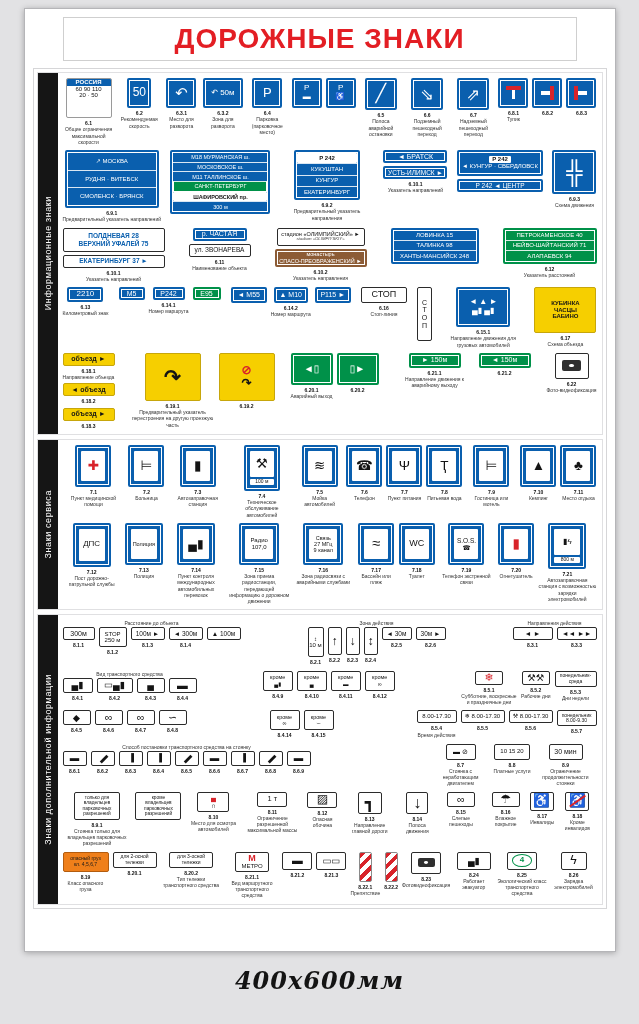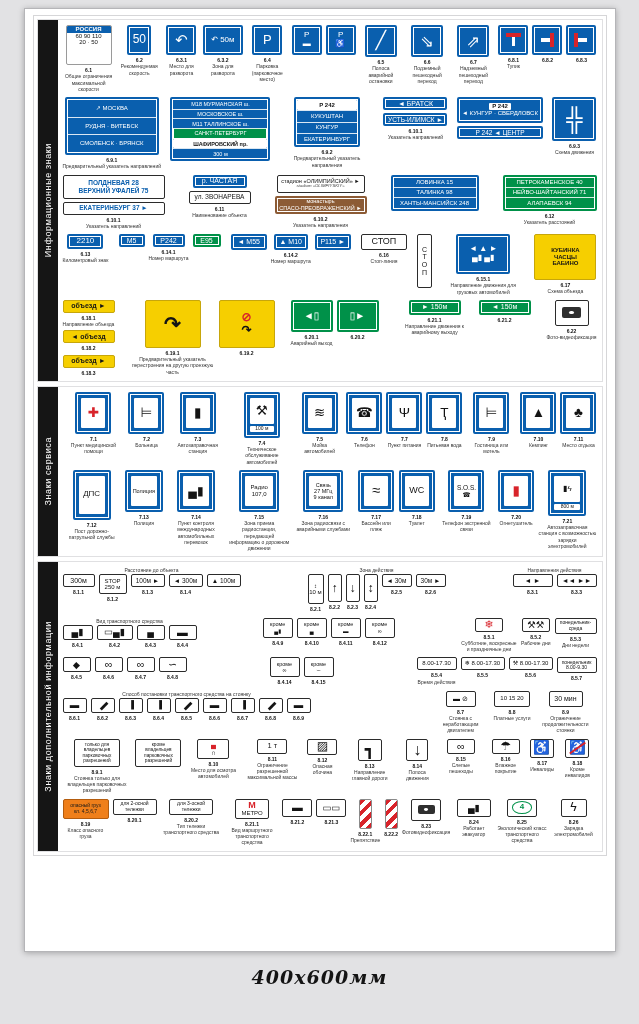--- a/index.html
+++ b/index.html
@@ -72,27 +72,30 @@
   .strike{position:relative;}
   .strike::after{content:"";position:absolute;left:6%;top:47%;width:88%;height:2px;background:var(--red);transform:rotate(-35deg);}
   
   .s-whitebox{background:#fff;color:#141414;padding:0 3px;border-radius:1px;font-weight:bold;}
   .s-greenbox{background:var(--green);color:#fff;padding:0 3px;border:1px solid #fff;}
   .s-lat{font-size:.78em;opacity:.85;font-style:italic;}
   .s-redln{color:var(--red);font-weight:bold;}
   .s-redM{color:var(--red);font-weight:bold;font-size:1.5em;line-height:1;}
   .footer{
     font-family:"DejaVu Serif", serif;font-style:italic;font-weight:bold;
-    font-size:19px;color:#141414;margin:14px 0 10px;letter-spacing:1px;
+    font-size:24px;color:#141414;margin:14px 0 10px;letter-spacing:1px;
   }
 </style>
 </head>
 <body>
 
 <div class="poster">
+  <div class="title-box">
+    <span class="title-text">ДОРОЖНЫЕ ЗНАКИ</span>
+  </div>
   <div class="frame">
     <section class="section">
       <div class="section-label">
         <span>Информационные знаки</span>
       </div>
       <div class="section-content">
           <div class="row">
             <div class="group-box">
               <div class="group">
                 <div class="sign-wrap">
@@ -632,21 +635,21 @@
                   </div>
                   <div class="cap" style="max-width: 64px;"><span class="code">7.11</span><span>Место отдыха</span></div>
                 </div>
               </div>
             </div>
           </div>
           <div class="row">
             <div class="group-box">
               <div class="group">
                 <div class="sign-wrap">
-                  <div class="sign kind-service" style="width: 38px; height: 50px; font-size: 8px;">
+                  <div class="sign kind-service" style="width: 38px; height: 44px; font-size: 8px;">
                     <div class="panel">
                       <span class="ln">ДПС</span>
                     </div>
                   </div>
                   <div class="cap" style="max-width: 66px;"><span class="code">7.12</span><span>Пост дорожно-патрульной службы</span></div>
                 </div>
                 <div class="sign-wrap">
                   <div class="sign kind-service" style="width: 38px; height: 42px; font-size: 5.5px;">
                     <div class="panel">
                       <span class="ln">Полиция</span>

